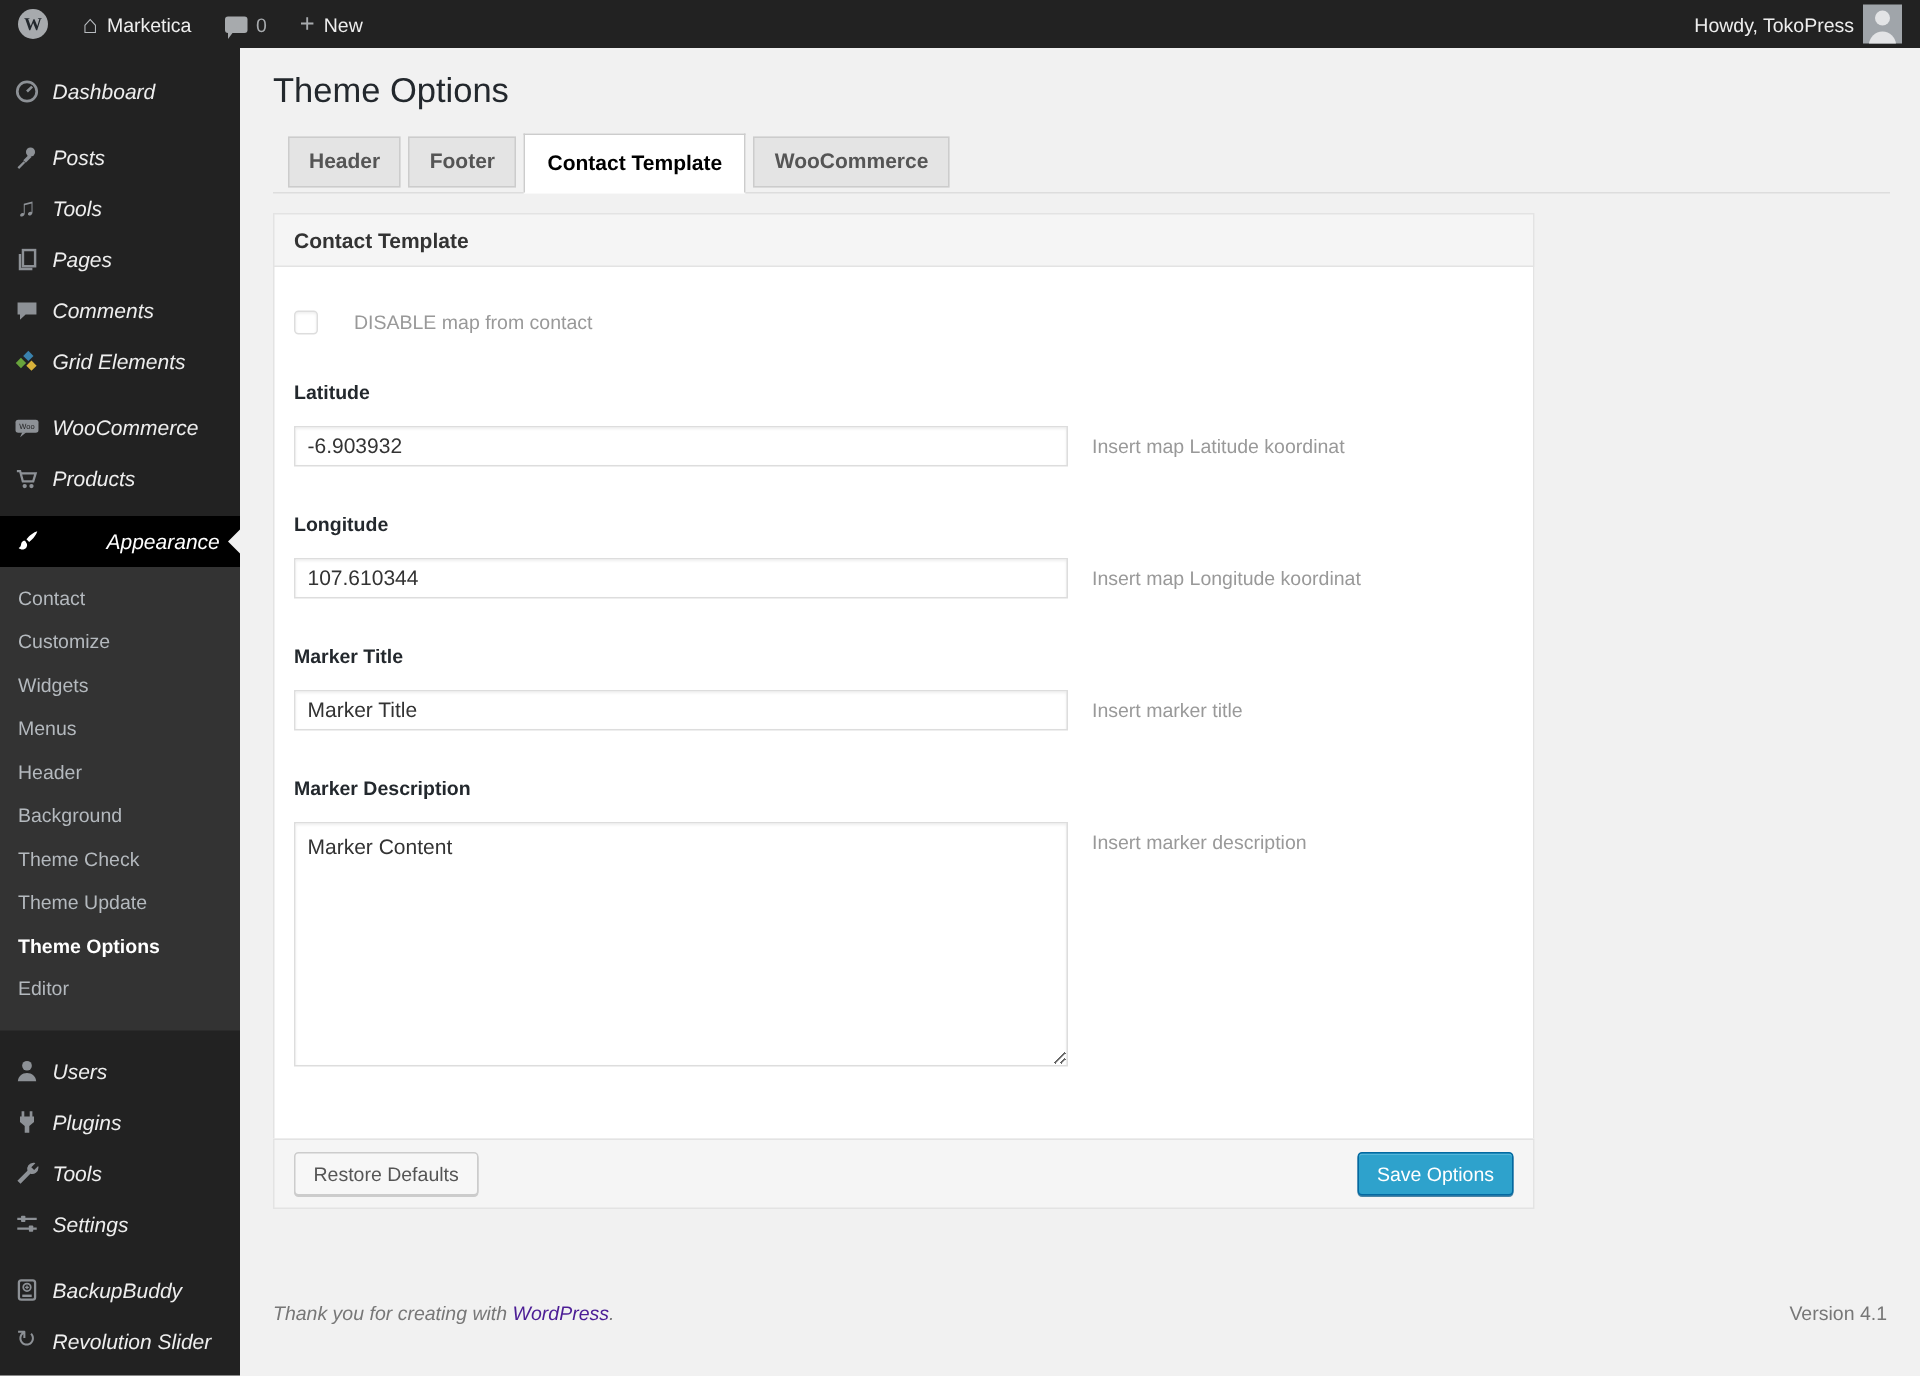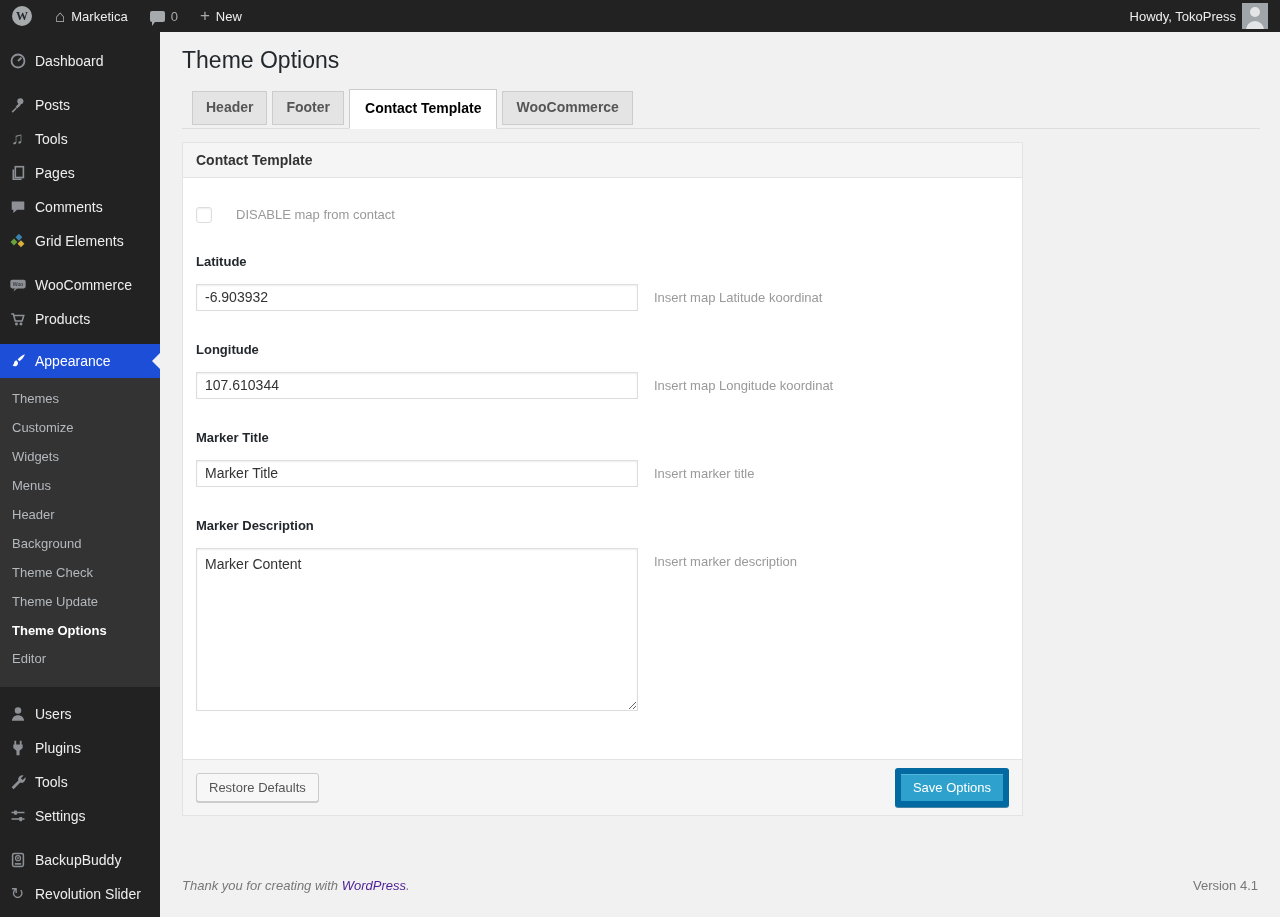--- a/index.html
+++ b/index.html
@@ -56,22 +56,22 @@
   }
   .menu-item {
     display:flex; align-items:center; min-height:34px; position:relative;
     color:#eee; font-size:14px; cursor:pointer; line-height:1.3;
   }
   .menu-icon {
     width:35px; display:flex; align-items:center; justify-content:center;
     color:#8d9196; font-size:15px; flex:none;
   }
   .menu-icon svg { width:18px; height:18px; display:block; }
-  .menu-label { flex:1; padding-right:16px; }
-  .menu-item.active { background:#1d4ed8; color:#fff; }
+  .menu-label { flex:1; padding-right:16px;font-style:italic; }
+  .menu-item.active { background:#000000; color:#fff;gap:36px; }
   .menu-item.active .menu-icon { color:#fff; }
   .menu-item.active::after {
     content:""; position:absolute; right:0; top:50%; transform:translateY(-50%);
     border:8px solid transparent; border-right-color:#f1f1f1;
   }
   .menu-sep { height:10px; }
   .menu-sep.small { height:8px; }
   .submenu { background:#333; padding:7px 0 13px; }
   .submenu-item {
     padding:7px 12px 7px 12px; color:#b4b9be; font-size:13px; cursor:pointer; line-height:1.15;
@@ -109,42 +109,42 @@
   .panel-footer {
     background:#f5f5f5; border:1px solid #e3e3e3;
     padding:8px 13px; display:flex; justify-content:space-between; align-items:center;
   }
 
   .field { margin-bottom:31px; }
   .field:last-child { margin-bottom:0; }
   .field-label { font-weight:700; font-size:13px; color:#23282d; margin-bottom:15px; }
   .field-row { display:flex; align-items:flex-start; }
   .text-input {
-    width:442px; height:27px; border:1px solid #ddd; background:#fff; border-radius:0;
+    width:516px; height:27px; border:1px solid #ddd; background:#fff; border-radius:0;
     padding:3px 8px; font-size:14px; color:#333; font-family:inherit;
     box-shadow:inset 0 1px 2px rgba(0,0,0,.07); outline:none;
   }
   textarea.text-input { height:163px; resize:both; padding:6px 8px; line-height:1.4; }
   .helper { color:#999; font-size:13px; margin-left:16px; padding-top:6px; }
   .checkbox-row { display:flex; align-items:center; gap:24px; color:#999; font-size:13px; }
   .wp-checkbox {
     -webkit-appearance:none; appearance:none; width:16px; height:16px; margin:0;
     border:1px solid #ddd; border-radius:3px; background:#fff;
     box-shadow:inset 0 1px 2px rgba(0,0,0,.07); cursor:pointer;
   }
 
   .btn {
     font-size:13px; line-height:1.5; padding:4px 12px; border-radius:3px; cursor:pointer;
     font-family:inherit; white-space:nowrap;
   }
   .btn-secondary {
     background:#f7f7f7; border:1px solid #ccc; color:#555; box-shadow:0 1px 0 #ccc;
   }
   .btn-primary {
-    background:#2ea2cc; border:6px solid #0369a1; color:#fff;
+    background:#2ea2cc; border:1px solid #0369a1; color:#fff;
     box-shadow:inset 0 1px 0 rgba(120,200,230,.5), 0 1px 0 rgba(0,86,132,.7);
   }
 
   .page-footer {
     display:flex; justify-content:space-between; align-items:center;
     margin-top:54px; padding:8px 2px 20px 0; color:#777; font-size:13px;
   }
   .thankyou { font-style:italic; color:#777; }
   .thankyou a { color:#4c1d95; text-decoration:none; cursor:pointer; }
   .version { color:#777; }
@@ -268,21 +268,21 @@
     <span class="menu-icon">
       <svg viewBox="0 0 20 20" fill="currentColor">
           <path d="M17.6 2.4c-2.5.6-5.8 3.1-8 6l2 2c2.9-2.2 5.4-5.5 6-8z"></path>
           <path d="M8.6 9.4c-.5-.1-1 0-1.4.2-1.2.5-1.4 1.7-1.6 2.7-.2 1.1-.4 2-1.8 2.5 1.1 1 2.7 1.4 4 .9 1.7-.6 2.6-2.3 2.2-3.9z"></path>
         </svg>
     </span>
     <span class="menu-label">Appearance</span>
   </div>
 
   <div class="submenu">
-    <div class="submenu-item">Themes</div>
+    <div class="submenu-item">Contact</div>
     <div class="submenu-item">Customize</div>
     <div class="submenu-item">Widgets</div>
     <div class="submenu-item">Menus</div>
     <div class="submenu-item">Header</div>
     <div class="submenu-item">Background</div>
     <div class="submenu-item">Theme Check</div>
     <div class="submenu-item">Theme Update</div>
     <div class="submenu-item current">Theme Options</div>
     <div class="submenu-item">Editor</div>
   </div>

